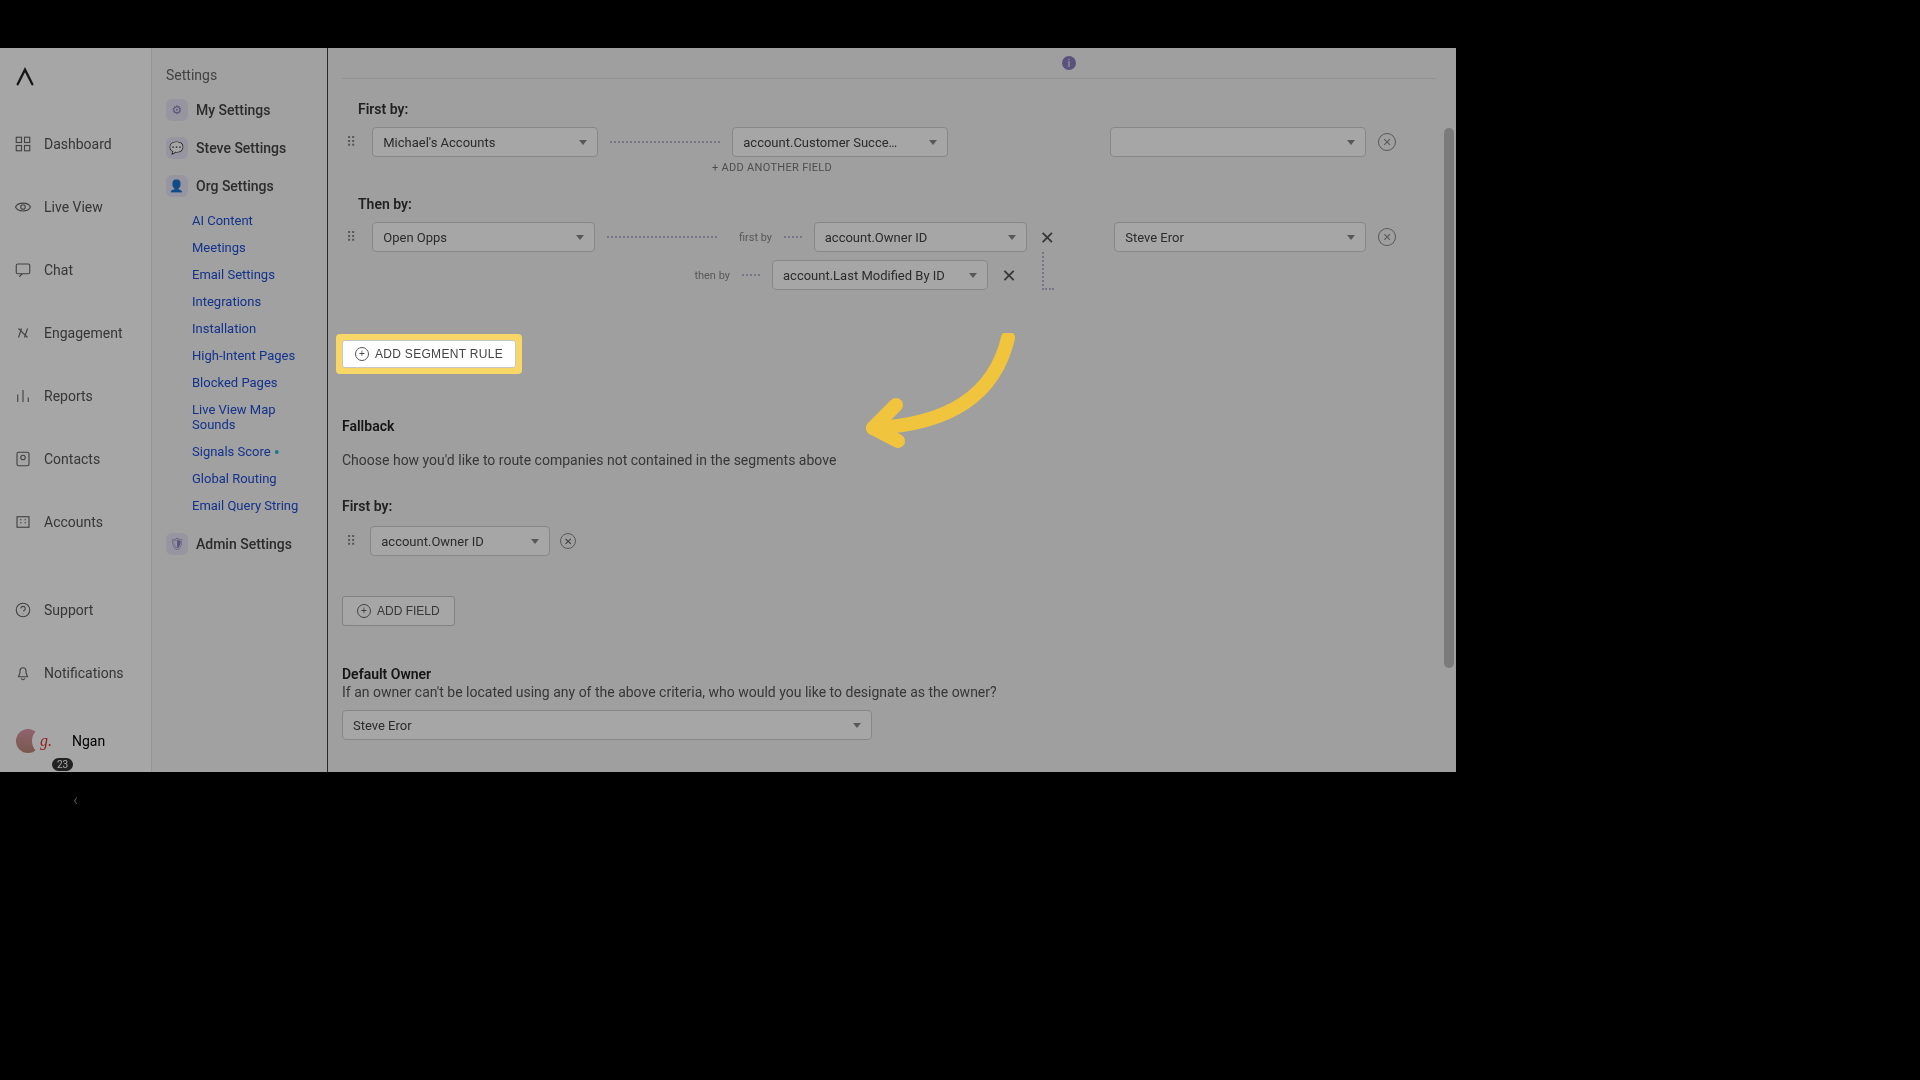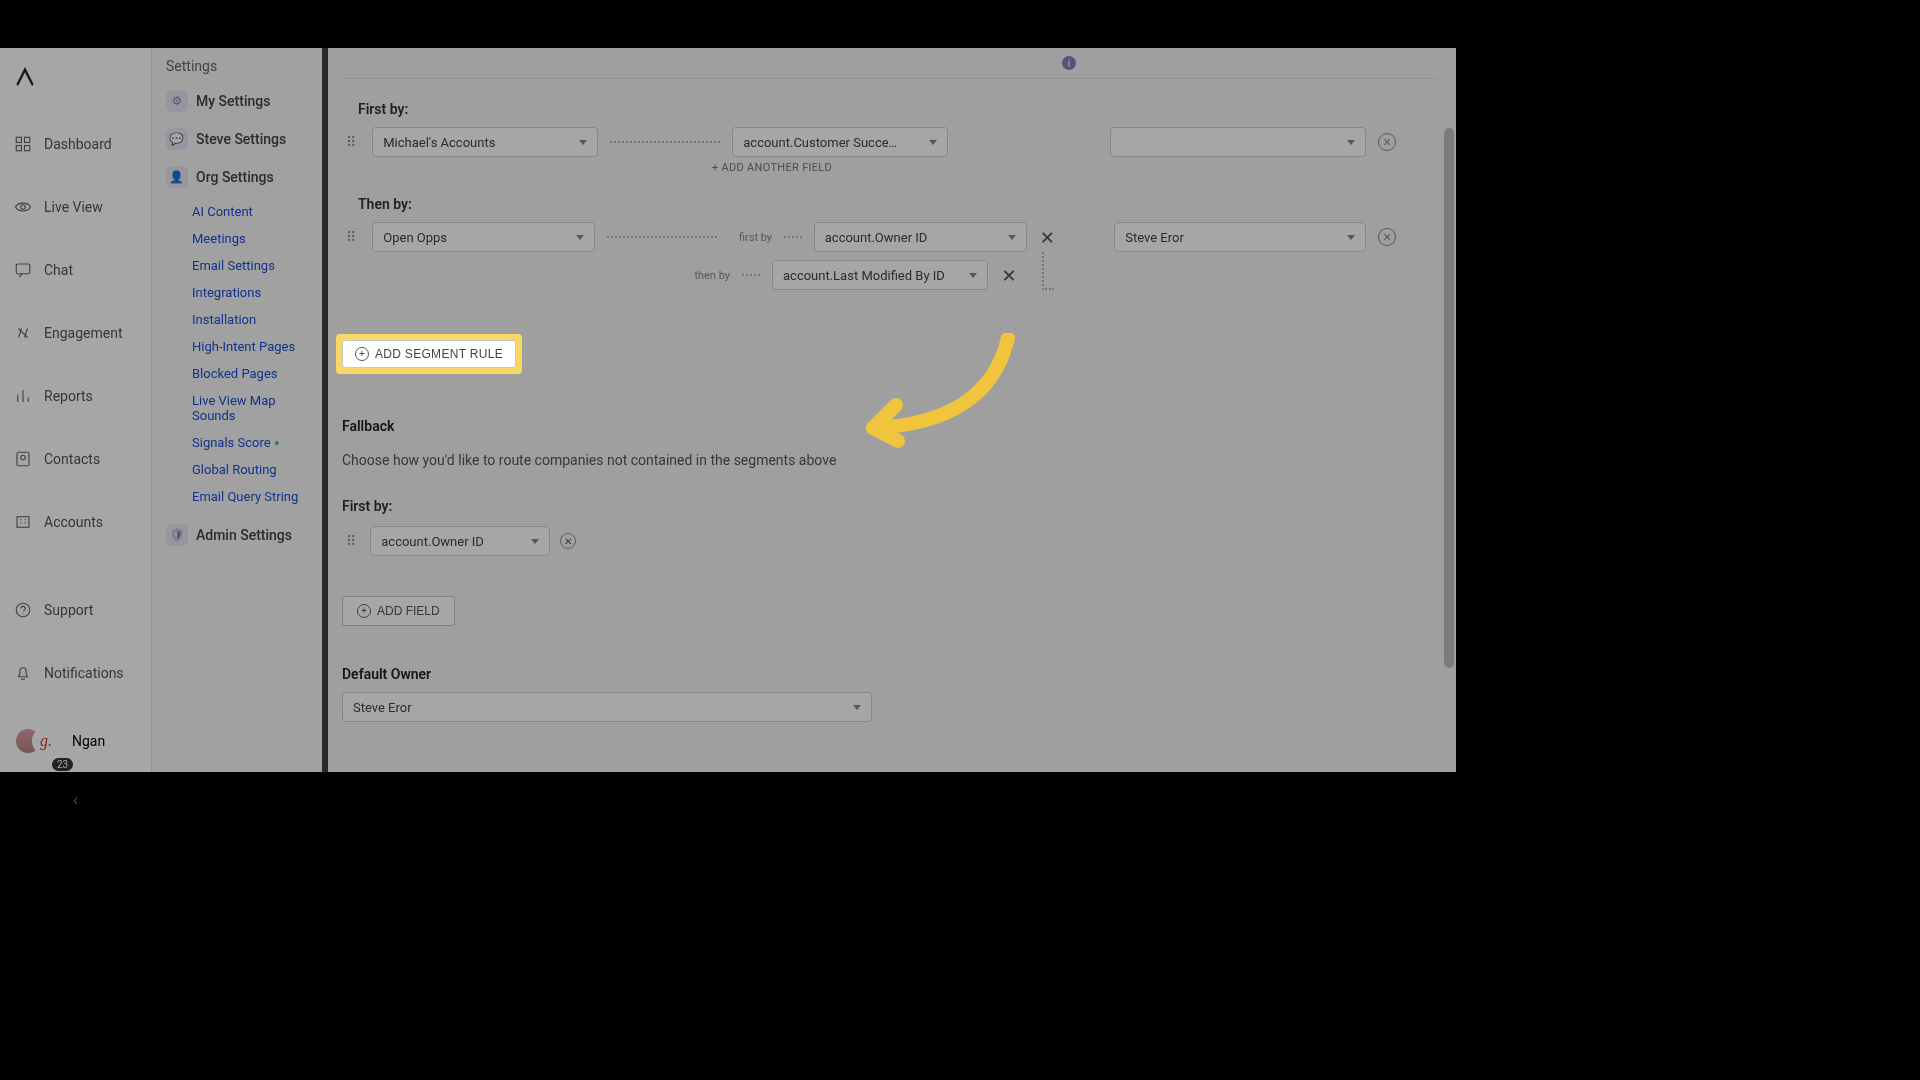--- a/index.html
+++ b/index.html
@@ -15,21 +15,21 @@
 .sidebar-primary .spacer { flex: 1; }
 .sidebar-primary .user-row { display: flex; align-items: center; padding: 10px 14px; gap: 10px; position: relative; }
 .avatar-stack { position: relative; width: 48px; height: 28px; }
 .avatar-stack .av { position: absolute; width: 28px; height: 28px; border-radius: 50%; border: 2px solid #fff; }
 .avatar-stack .a1 { left: 0; background: linear-gradient(#d9a,#b87); }
 .avatar-stack .a2 { left: 18px; background: #fff; color: #d33; font-family: Georgia, serif; font-style: italic; font-size: 16px; display:flex; align-items:center; justify-content:center; }
 .badge-count { position:absolute; bottom:-6px; left:52px; background:#333; color:#fff; font-size:10px; padding:1px 5px; border-radius:8px; }
 .user-name { font-size: 14px; color:#000000; }
 .collapse-arrow { text-align: center; color:#555; cursor:pointer; padding-bottom:8px; }
 
-.sidebar-secondary { width: 176px; background: #f7f7f7; border-right: 6px solid #404040; padding: 6px 10px; display:flex; flex-direction:column; }
+.sidebar-secondary { width: 176px; background: #f7f7f7; border-right: 1px solid #404040; padding: 15px 10px; display:flex; flex-direction:column; }
 .sidebar-secondary .sec-title { color:#666; font-size:14px; margin: 4px 4px 10px; }
 .sec-group { display:flex; align-items:center; gap:8px; padding:6px 4px; margin-bottom:4px; }
 .sec-group .sq { width:22px; height:22px; border-radius:6px; background:#e9e5f5; display:flex; align-items:center; justify-content:center; font-size:12px; color:#8a7fc1; }
 .sec-group .lab { font-size:14px; color:#444; font-weight:500; }
 .sec-sub { font-size:13px; color:#1d4ed8; padding:6px 4px 6px 30px; cursor:pointer; }
 .sec-sub.new::after { content:"•"; color:#3bc; margin-left:3px; font-size:18px; line-height:0; vertical-align:middle; }
 
 .main { flex:1; overflow:auto; padding: 0 20px 30px 14px; position:relative; }
 .info-icon { position:absolute; right:380px; top:8px; width:14px; height:14px; background:#8a7fc1; border-radius:50%; color:#fff; font-size:10px; display:flex; align-items:center; justify-content:center; }
 .rule-hdr-divider { margin: 30px 0 20px; border-top:1px solid #e0e0e0; }
@@ -287,20 +287,21 @@
         </div>
       <div class="x-remove" style="border:1.5px solid #888; border-radius:50%; width:16px; height:16px; font-size:10px">✕</div>
     </div>
     <button class="add-field-btn">
       <span class="plus-circ">+</span>
       <span>ADD FIELD</span>
     </button>
 
     <div class="default-owner-blk">
       <h4>Default Owner</h4>
+      <p>If an owner can't be located using any of the above criteria, who would you like to designate as the owner?</p>
       <div class="dropdown dd-owner" style="margin-top:10px">
           <span>Steve Eror</span>
         </div>
     </div>
 
     <div class="scrollbar-track">
       <div class="scrollbar-thumb"></div>
     </div>
   </div>
 

